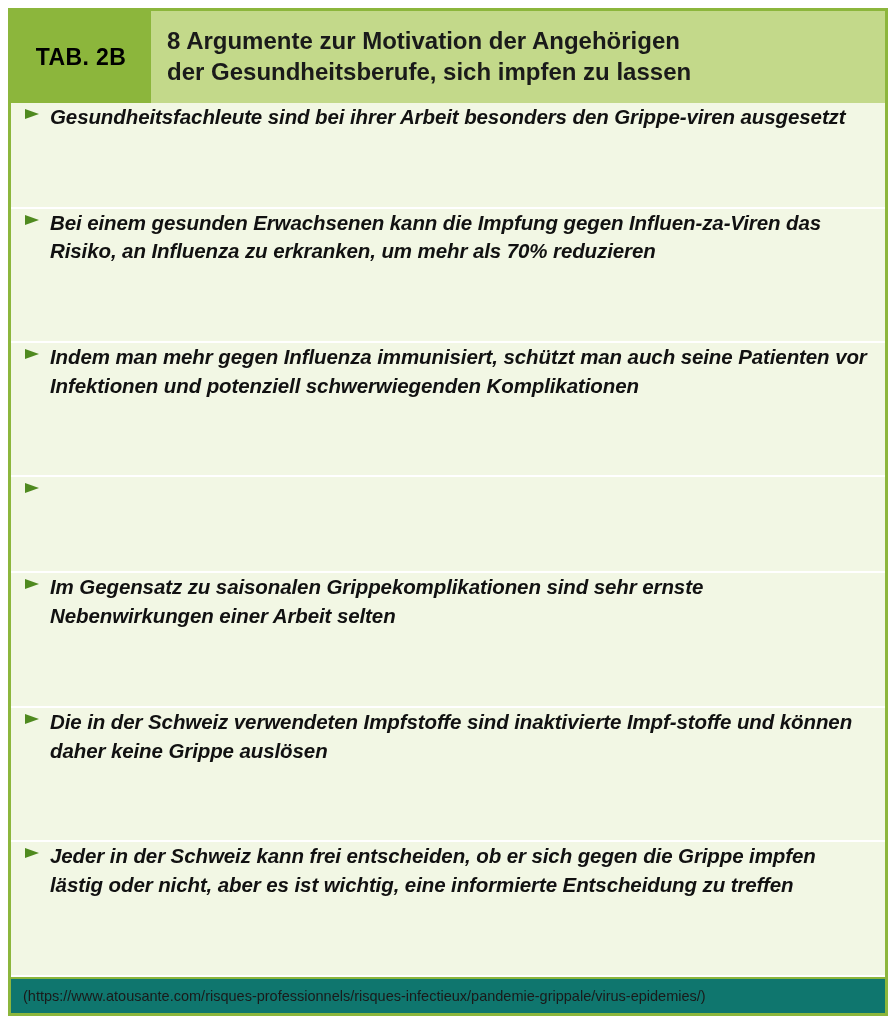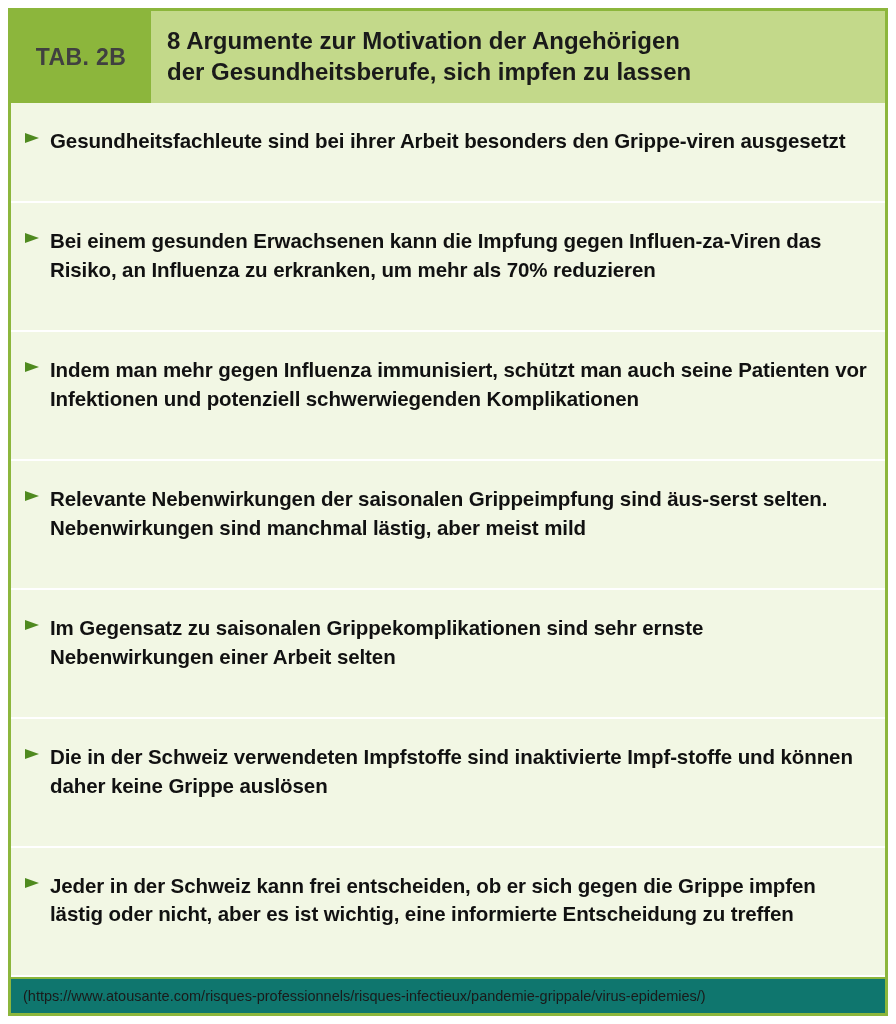--- a/index.html
+++ b/index.html
@@ -35,21 +35,21 @@
   .header {
     display: flex;
     align-items: stretch;
     background: #c3d98a;
     flex: 0 0 auto;
     min-height: 92px;
   }
   .tab-label {
     flex: 0 0 140px;
     background: #8cb63c;
-    color: #404040;
+    color: #000000;
     font-weight: bold;
     font-size: 23px;
     letter-spacing: 0.4px;
     display: flex;
     align-items: center;
     justify-content: center;
   }
   .header-title {
     flex: 1 1 auto;
     color: #1a1a1a;
@@ -70,22 +70,23 @@
     flex: 1 1 auto;
     display: flex;
     flex-direction: column;
     background: #f2f7e4;
   }
   .row {
     display: flex;
     align-items: flex-start;
     background: #f2f7e4;
     border-bottom: 2px solid #ffffff;
-    padding: 24px 14px 11px 13px;
+    padding: 0 14px 11px 13px;
     flex: 1 1 auto;
+    font-style: italic;
   }
   .bullet {
     flex: 0 0 26px;
     color: #4f8a1f;
     font-size: 17px;
     line-height: 1.42;
     padding-top: 3px;
   }
   .bullet svg { display: block; }
   .row-text {
@@ -151,21 +152,20 @@
         </span>
         <span class="row-text">Indem man mehr gegen Influenza immunisiert, schützt man auch seine Patienten vor Infektionen und potenziell schwerwiegenden Komplikationen</span>
       </div>
 
       <div class="row">
         <span class="bullet">
           <svg width="18" height="16" viewBox="0 0 18 16" aria-hidden="true">
               <path d="M1 3 L15 8 L1 13 Z" fill="#4f8a1f"></path>
             </svg>
         </span>
-        <span class="row-text">Relevante Nebenwirkungen der saisonalen Grippeimpfung sind äus-serst selten. Nebenwirkungen sind manchmal lästig, aber meist mild</span>
       </div>
 
       <div class="row">
         <span class="bullet">
           <svg width="18" height="16" viewBox="0 0 18 16" aria-hidden="true">
               <path d="M1 3 L15 8 L1 13 Z" fill="#4f8a1f"></path>
             </svg>
         </span>
         <span class="row-text">Im Gegensatz zu saisonalen Grippekomplikationen sind sehr ernste Nebenwirkungen einer Arbeit selten</span>
       </div>

